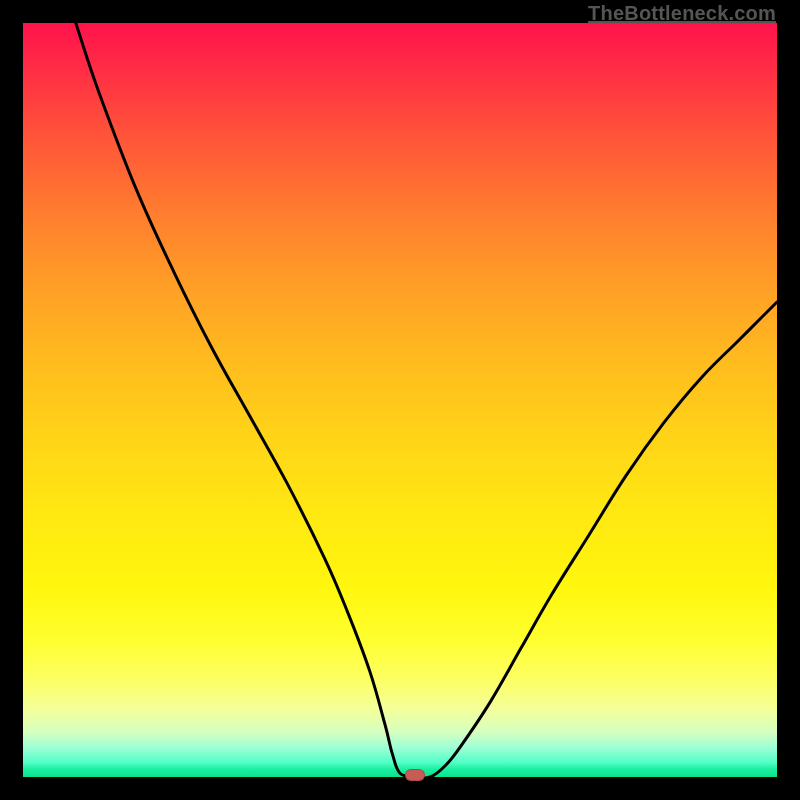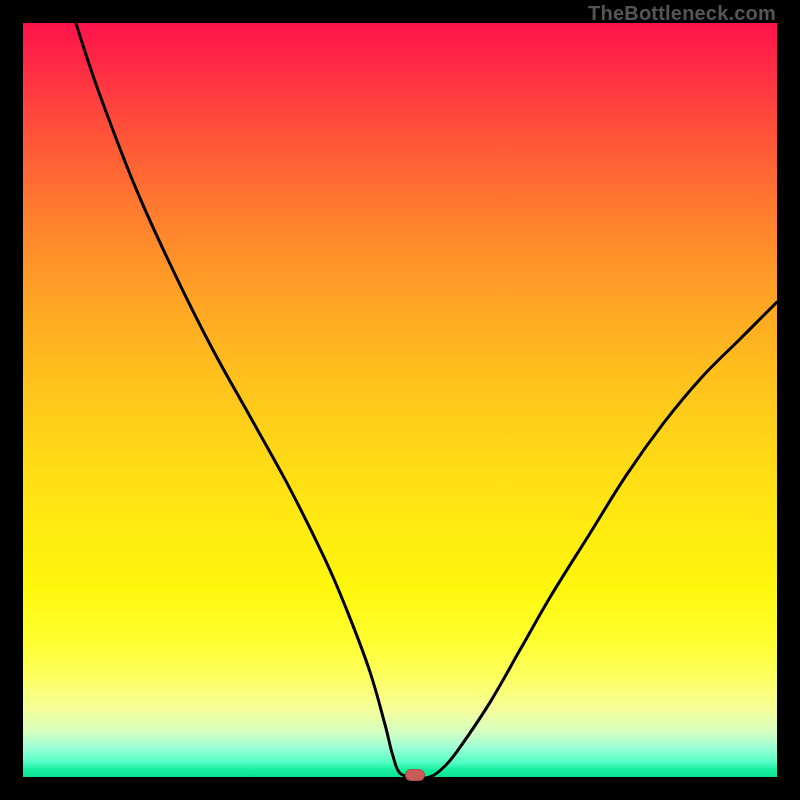--- a/index.html
+++ b/index.html
@@ -46,20 +46,21 @@
   }
   .watermark {
     position: absolute;
     top: 2px;
     right: 24px;
     color: #555;
     font-size: 20px;
     font-weight: 600;
     letter-spacing: 0.2px;
     user-select: none;
+    text-decoration: underline;
   }
   svg.curve {
     position: absolute;
     left: 0;
     top: 0;
     width: 754px;
     height: 754px;
     overflow: visible;
   }
   .marker {

